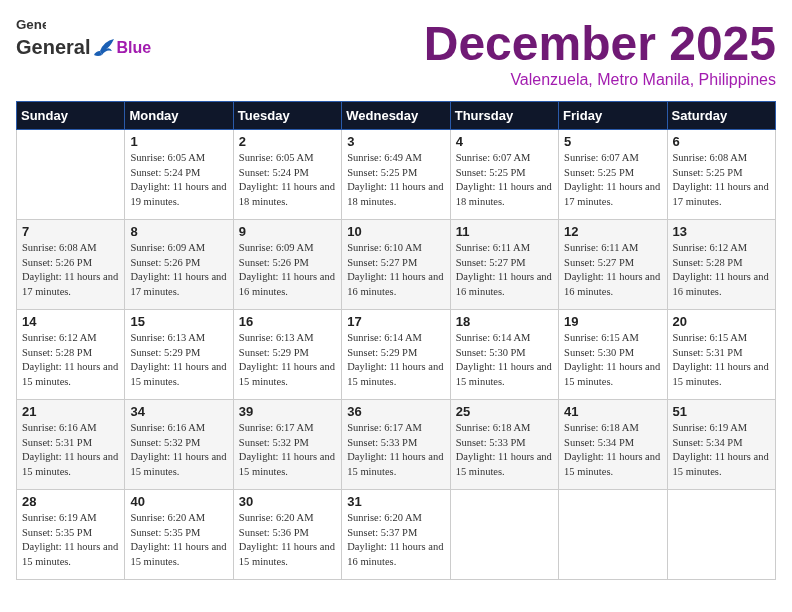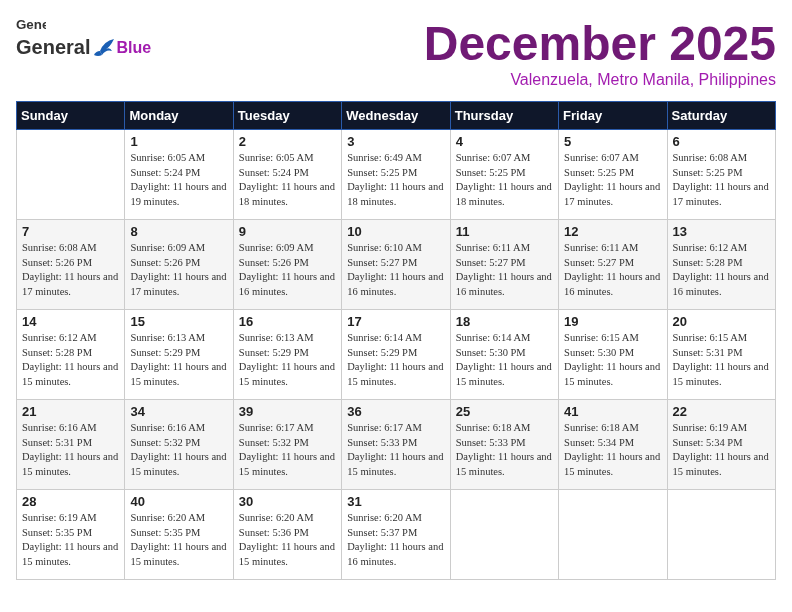--- a/index.html
+++ b/index.html
@@ -236,21 +236,21 @@
         </td>
         <td>
           <span class="day-number">25</span>
           <div class="day-info"><span>Sunrise: 6:18 AM</span><br><span>Sunset: 5:33 PM</span><br><span>Daylight: 11 hours and 15 minutes.</span></div>
         </td>
         <td>
           <span class="day-number">41</span>
           <div class="day-info"><span>Sunrise: 6:18 AM</span><br><span>Sunset: 5:34 PM</span><br><span>Daylight: 11 hours and 15 minutes.</span></div>
         </td>
         <td>
-          <span class="day-number">22</span>
+          <span class="day-number">51</span>
           <div class="day-info"><span>Sunrise: 6:19 AM</span><br><span>Sunset: 5:34 PM</span><br><span>Daylight: 11 hours and 15 minutes.</span></div>
         </td>
       </tr>
       <tr>
         <td>
           <span class="day-number">28</span>
           <div class="day-info"><span>Sunrise: 6:19 AM</span><br><span>Sunset: 5:35 PM</span><br><span>Daylight: 11 hours and 15 minutes.</span></div>
         </td>
         <td>
           <span class="day-number">40</span>

